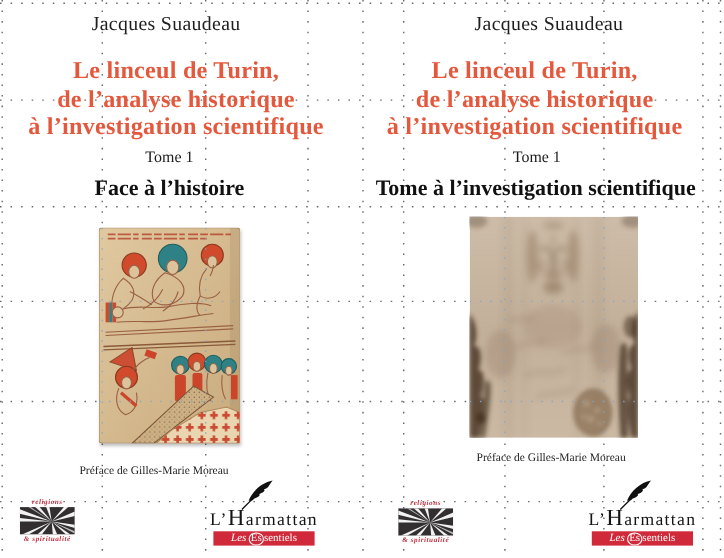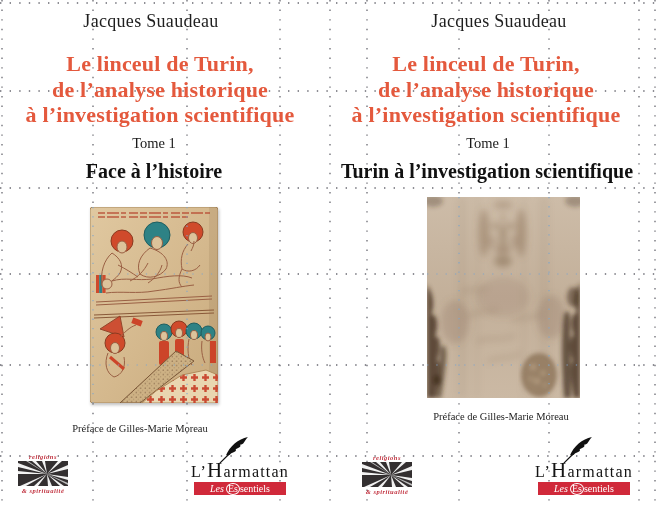--- a/index.html
+++ b/index.html
@@ -200,21 +200,21 @@
   </div>
 
   <div class="cover" id="cover1">
     <div class="author">Jacques Suaudeau</div>
     <div class="title">
       <div>Le linceul de Turin,</div>
       <div>de l’analyse historique</div>
       <div>à l’investigation scientifique</div>
     </div>
     <div class="tome">Tome 1</div>
-    <div class="subtitle">Turin à l’investigation scientifique</div>
+    <div class="subtitle">Tome à l’investigation scientifique</div>
 
     <div class="artwork">
       <svg width="153" height="201" viewBox="0 0 153 201">
         <defs>
           <linearGradient id="linen" x1="0" y1="0" x2="0" y2="1">
             <stop offset="0" stop-color="#cdbca8"></stop>
               <stop offset=".5" stop-color="#c3b09a"></stop>
             <stop offset="1" stop-color="#cbb9a4"></stop>
           </linearGradient>
           <filter id="b1">

